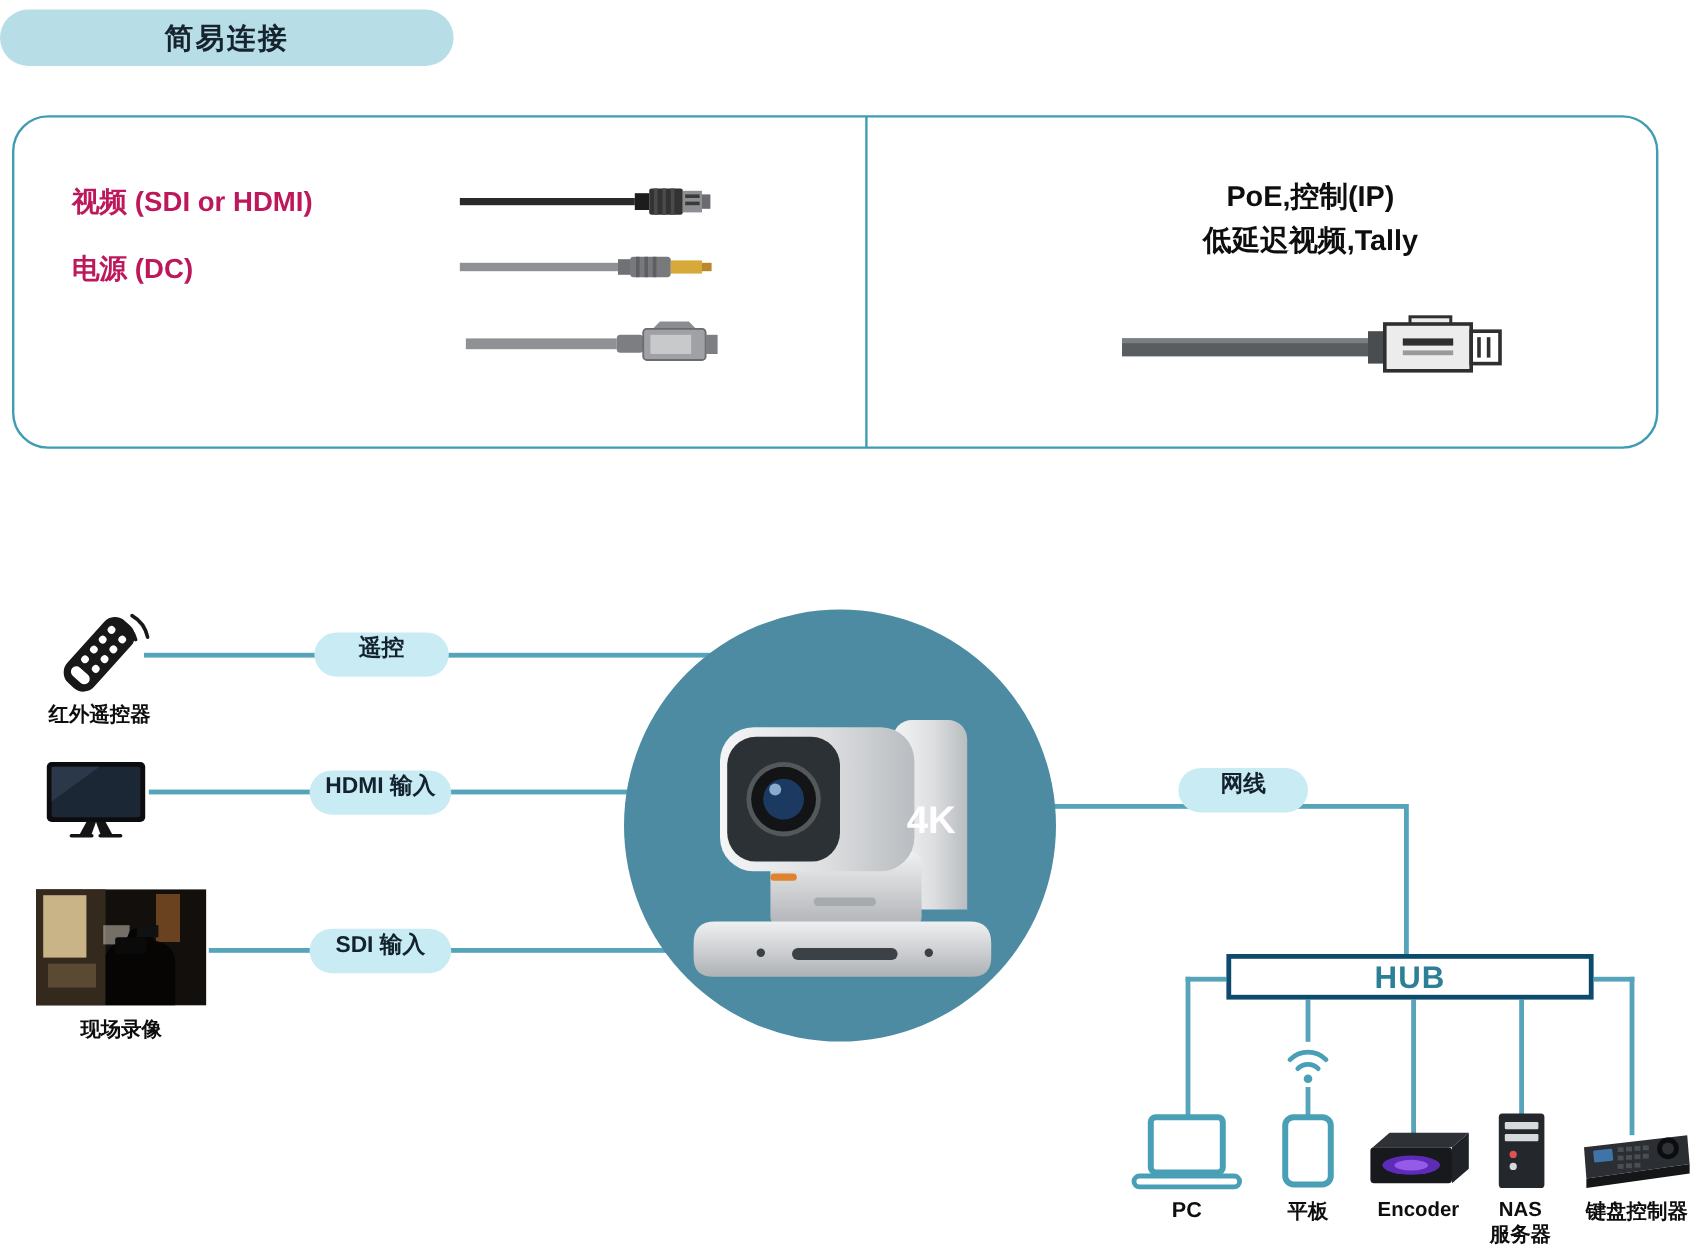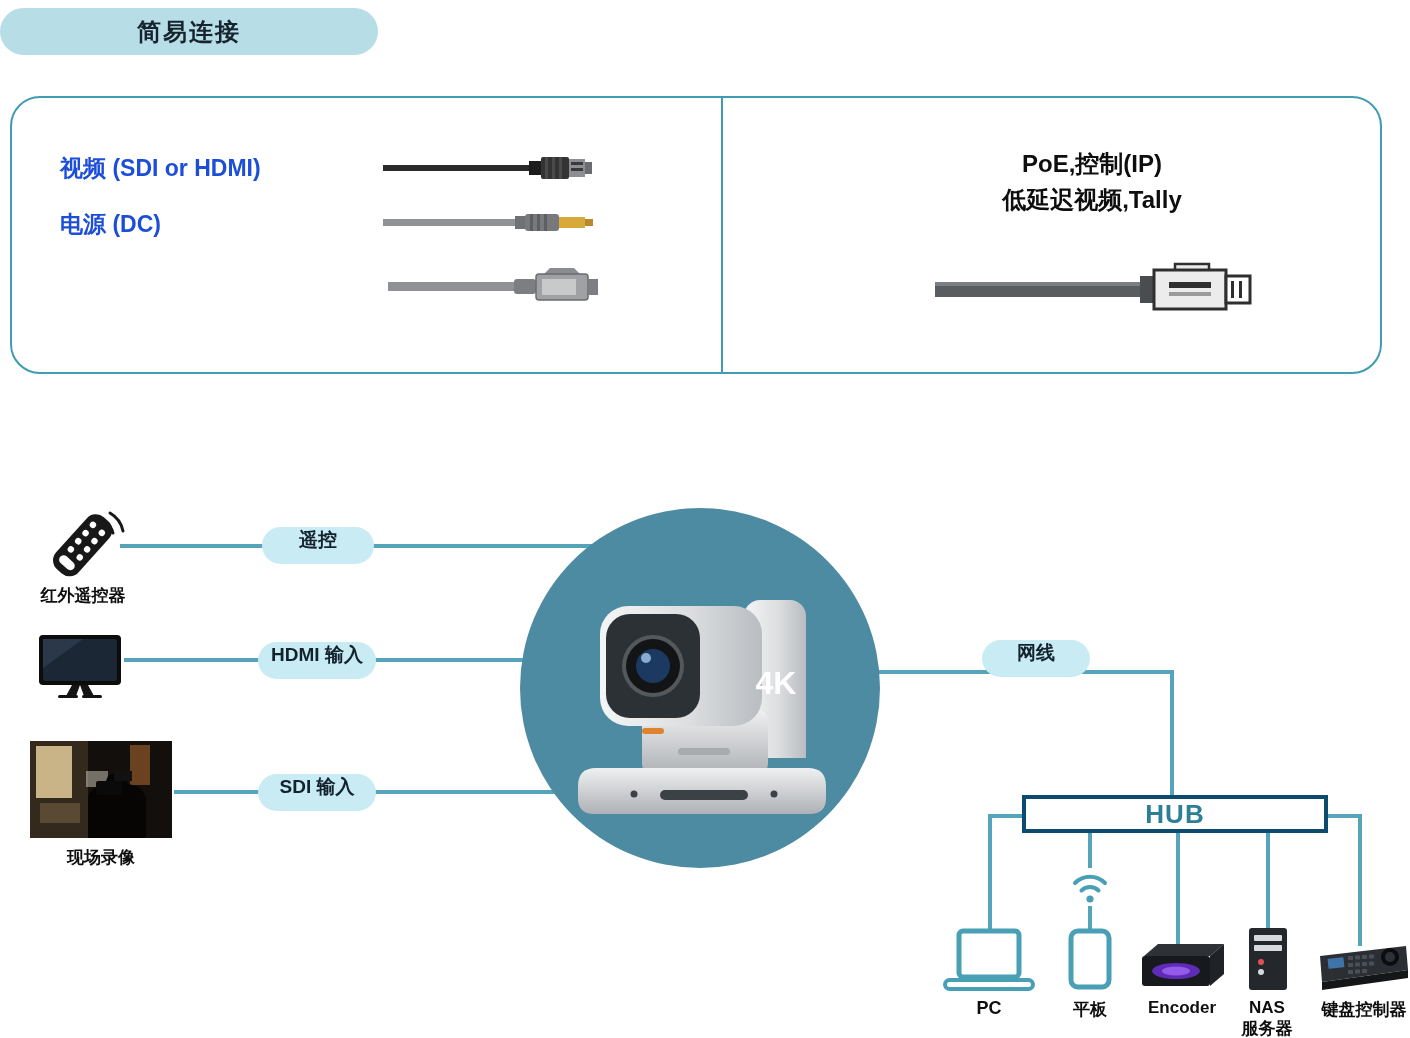--- a/index.html
+++ b/index.html
@@ -11,21 +11,21 @@
     position:absolute; background:#b7dde6; border-radius:26px;
     display:flex; align-items:center; justify-content:center;
     font-weight:bold; font-size:24px; color:#15242f; letter-spacing:2px;
   }
   .pill {
     position:absolute; background:#c9ecf4; border-radius:19px;
     display:flex; align-items:flex-start; justify-content:center;
     font-weight:bold; font-size:19px; color:#13232e; white-space:nowrap;
   }
   .line { position:absolute; background:#55a4ba; }
-  .cable-label { position:absolute; font-weight:bold; font-size:23px; color:#1d4ed8; white-space:nowrap; }
+  .cable-label { position:absolute; font-weight:bold; font-size:23px; color:#be185d; white-space:nowrap; }
   .dev-label { position:absolute; font-weight:bold; font-size:17px; color:#0e0e0e; text-align:center; white-space:nowrap; }
   .poe-text { position:absolute; font-weight:bold; font-size:24px; color:#0e0e0e; text-align:center; white-space:nowrap; }
 </style>
 </head>
 <body>
 
 <div id="canvas">
 
   <div class="badge" style="left:0px; top:8px; width:378px; height:47px;">
     <span>简易连接</span>

